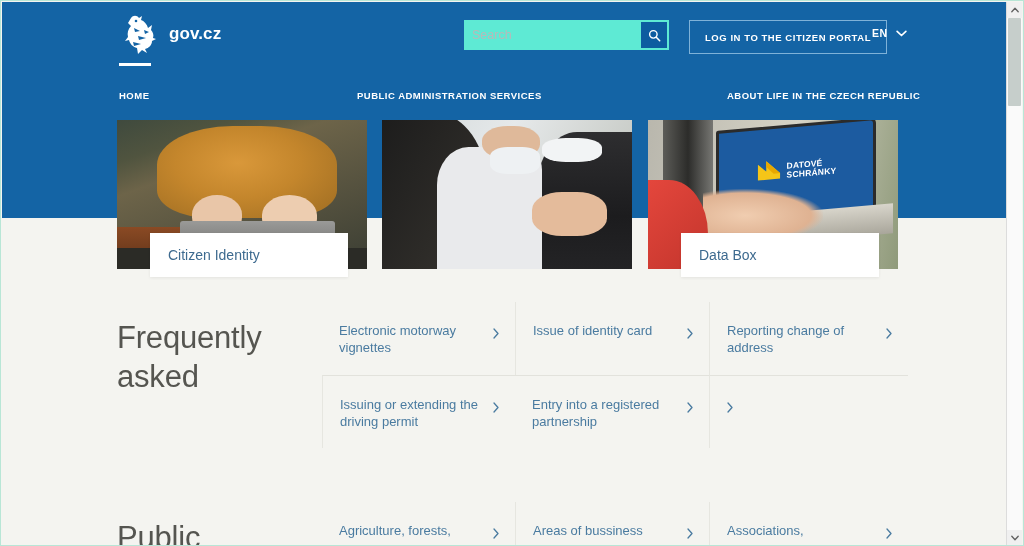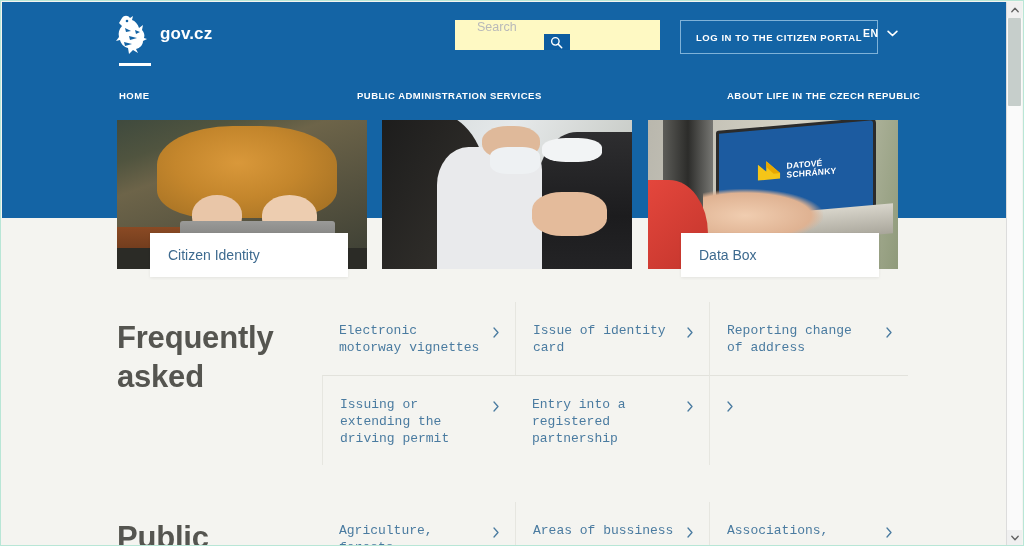--- a/index.html
+++ b/index.html
@@ -24,41 +24,42 @@
     width: 1006px; height: 544px;
     background: #f4f4f0;
     overflow: hidden;
   }
 
   
   .blue-band {
     position: absolute; left: 0; top: 0;
     width: 1006px; height: 216px;
     background: #1464a5;
+    padding-left: 9px;
   }
   .header-top {
     position: relative;
     height: 66px;
     width: 100%;
   }
   .brand {
     position: absolute; left: 113px; top: 10px;
     display: flex; align-items: center; gap: 9px;
   }
   .lion-icon { width: 36px; height: 44px; display: block; }
   .brand-text {
     color: #ffffff; font-size: 17px; font-weight: bold;
     letter-spacing: .1px;
   }
 
   .search-wrap {
     position: absolute; left: 453px; top: 18px;
     width: 205px; height: 30px;
-    background: #fef9c3;
-    display: flex; align-items: center; flex-direction: column;
+    background: #5eead4;
+    display: flex; align-items: center;
   }
   .search-input {
     flex: 1; height: 28px; border: none; outline: none;
     background: transparent;
     font-family: "Liberation Sans", sans-serif;
     font-size: 12.5px; color: #333;
     padding: 0 8px;
   }
   .search-input::placeholder { color: #b9b9b9; }
   .search-btn {
@@ -224,39 +225,39 @@
   }
 
   
   .section { position: absolute; left: 0; width: 1006px; }
   .section.faq { top: 300px; }
   .section.pub { top: 500px; }
 
   .sec-title {
     position: absolute; left: 115px; top: 17px;
     width: 190px;
-    color: #555550; font-size: 31px; font-weight: 700;
+    color: #555550; font-size: 31px; font-weight: 400;
     line-height: 1.25; letter-spacing: -.2px;
   }
   .grid {
     position: absolute; left: 320px; top: 0;
     width: 586px;
     display: grid;
     grid-template-columns: 193px 194px 199px;
   }
   .cell {
     position: relative;
     padding: 20px 16px 18px 17px;
     min-height: 62px;
   }
   .cell.col1, .cell.col2 { border-left: 1px solid #e6e6e0; }
   .cell.row2 { border-top: 1px solid #e2e2dc; }
   .cell-link {
     display: flex; align-items: flex-start; justify-content: space-between;
-    gap: 12px; cursor: pointer; font-family: Liberation Mono, monospace;
+    gap: 12px; cursor: pointer;
   }
   .cell-label {
     color: #4a7ba0; font-size: 13px; line-height: 1.33;
     max-width: 146px;
   }
   .chev-right { flex: none; margin-top: 3px; }
 
   
   .scrollbar {
     position: absolute; right: 1px; top: 1px;

